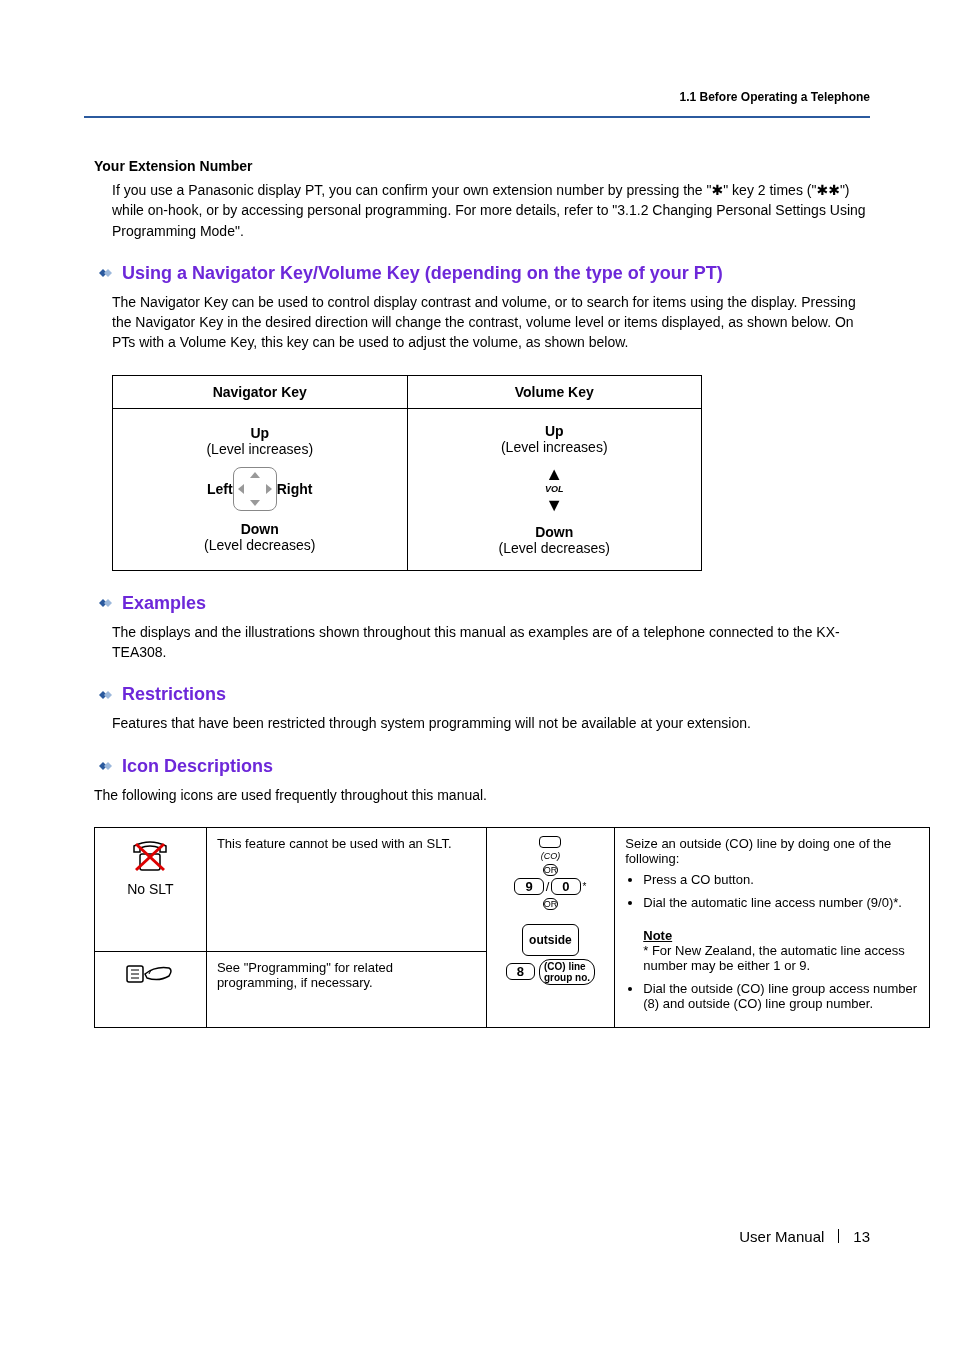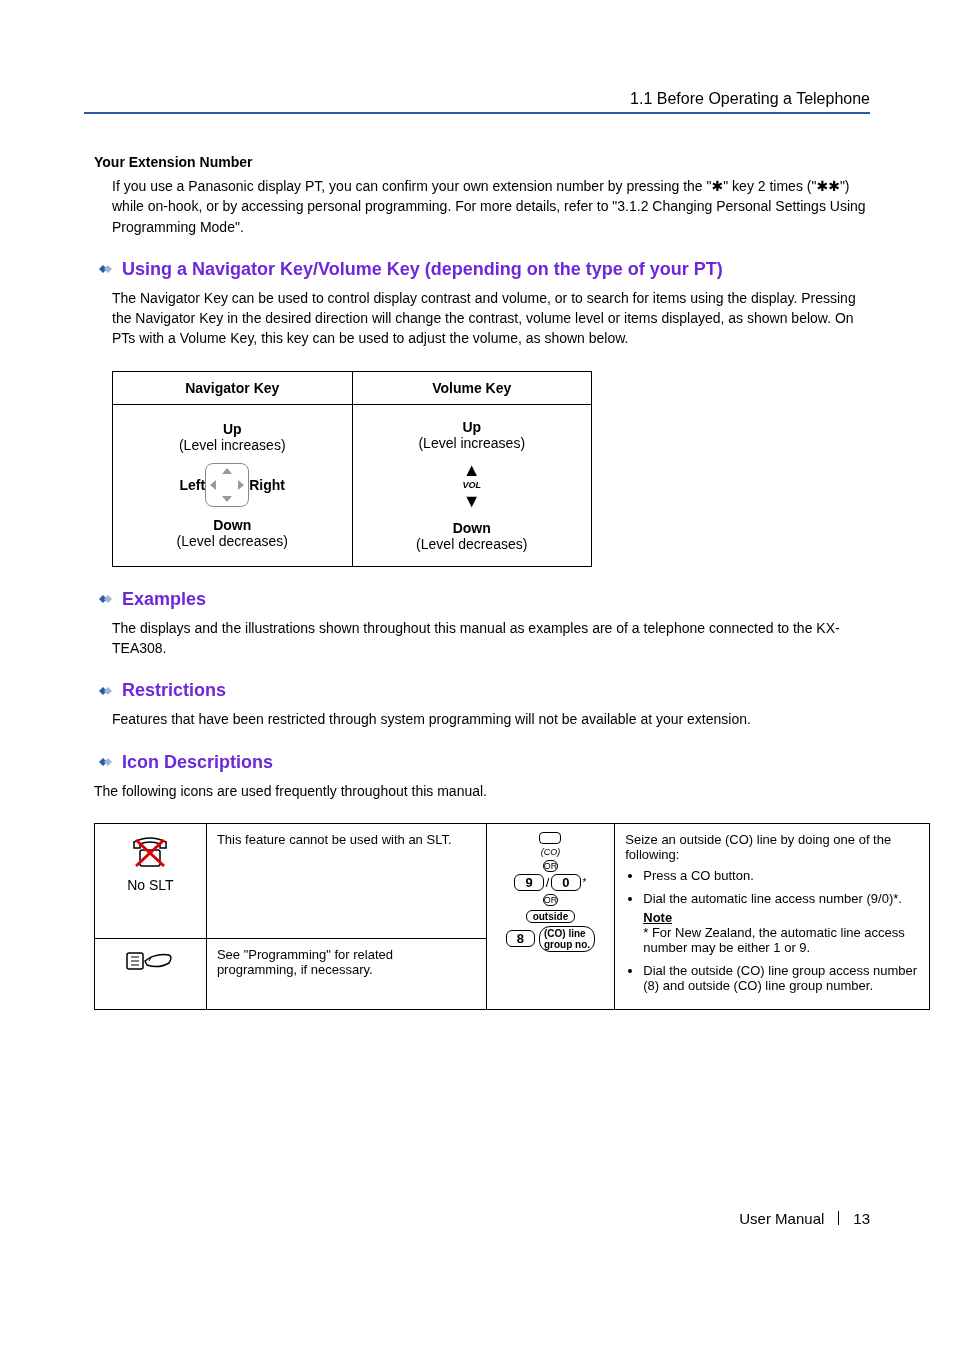--- a/index.html
+++ b/index.html
@@ -8,23 +8,23 @@
       font-size: 14px;
       color: #000;
       background: #fff;
       width: 954px;
       margin: 0 auto;
       padding: 90px 84px 40px 84px;
     }
     .header-line {
       display: flex;
       justify-content: flex-end;
-      font-size: 16px;
-      font-weight: normal;
-      margin-bottom: 4px;
+      font-size: 12px;
+      font-weight: bold;
+      margin-bottom: 12px;
     }
     .blue-rule {
       height: 2px;
       background: #2b5a9e;
       margin-bottom: 40px;
     }
     .sub-heading {
       font-weight: bold;
       font-size: 14px;
       margin-bottom: 6px;
@@ -49,21 +49,21 @@
     }
     .section-title h2 {
       color: #6d28d9;
       font-size: 18px;
       font-weight: bold;
     }
     .nav-table {
       border-collapse: collapse;
       margin-left: 28px;
       margin-bottom: 22px;
-      width: 480px;
+      width: 590px;
     }
     .nav-table th, .nav-table td {
       border: 1px solid #000;
       padding: 8px 12px;
       text-align: center;
     }
     .nav-table th {
       font-weight: bold;
     }
     .nav-table td {
@@ -199,25 +199,25 @@
       gap: 14px;
     }
     .footer .divider {
       width: 1px;
       height: 14px;
       background: #000;
     }
     .outside-word {
       border: 1.5px solid #000;
       border-radius: 6px;
-      padding: 0 6px;
-      font-size: 10px;
-      font-weight: bold;
-      display: inline-block;
-      margin-top: 0;
+      padding: 8px 6px;
+      font-size: 12px;
+      font-weight: bold;
+      display: inline-block;
+      margin-top: 12px;
     }
   </style>
 </head>
 <body>
 
 <div class="header-line">1.1 Before Operating a Telephone</div>
 <div class="blue-rule"></div>
 
 <div class="sub-heading">Your Extension Number</div>
 <p class="body-text">If you use a Panasonic display PT, you can confirm your own extension number by pressing the "✱" key 2 times ("✱✱") while on-hook, or by accessing personal programming. For more details, refer to "3.1.2 Changing Personal Settings Using Programming Mode".</p>
@@ -326,21 +326,21 @@
         <span class="outside-box" style="white-space:pre;">(CO) line
 group no.</span>
       </div>
     </td>
     <td rowspan="2" style="width:270px;">
       <div style="margin-bottom:6px;">Seize an outside (CO) line by doing one of the following:</div>
       <ul class="co-list">
         <li>Press a CO button.</li>
         <li>
           <span>Dial the automatic line access number (9/0)*.</span>
-          <div style="margin-top:4px;"><span class="note-underline">Note</span></div>
+          <div style="margin-top:18px;"><span class="note-underline">Note</span></div>
           <div>* For New Zealand, the automatic line access number may be either 1 or 9.</div>
         </li>
         <li>Dial the outside (CO) line group access number (8) and outside (CO) line group number.</li>
       </ul>
     </td>
   </tr>
   <tr>
     <td class="icon-cell">
       <svg class="programming-svg" viewBox="0 0 50 28">
         <rect x="2" y="6" width="16" height="16" rx="2" fill="none" stroke="#000" stroke-width="1.5"></rect>

